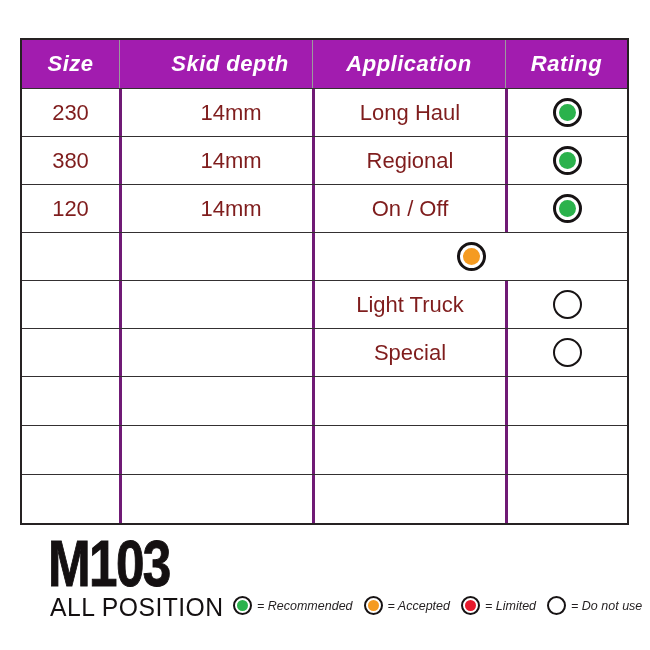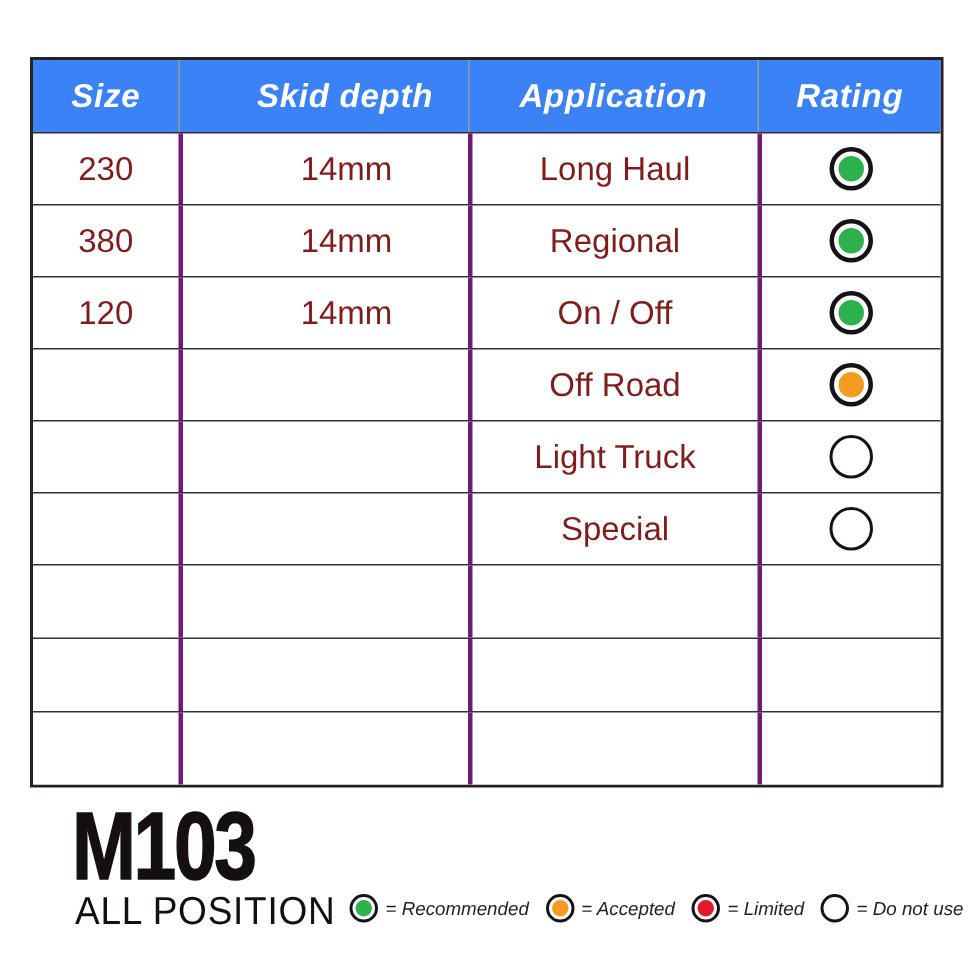--- a/index.html
+++ b/index.html
@@ -6,21 +6,21 @@
   .stage{
     position:relative;width:650px;height:650px;background:#ffffff;overflow:hidden;
     font-family:"Liberation Sans", sans-serif;
   }
 
   
   .spec-table{
     position:absolute;left:20px;top:38px;width:609px;
     border:2px solid #262223;box-sizing:border-box;background:#ffffff;
   }
-  .hrow{display:flex;height:48px;background:#3b82f6;}
+  .hrow{display:flex;height:48px;background:#a21caf;}
   .hcell{
     display:flex;align-items:center;justify-content:center;box-sizing:border-box;
     color:#ffffff;font-weight:bold;font-style:italic;font-size:22px;letter-spacing:0.5px;
   }
   .row{display:flex;height:48px;border-top:1px solid #343031;box-sizing:border-box;background:#ffffff;}
   .row.tall{height:49px;}
   .cell{
     display:flex;align-items:center;justify-content:center;box-sizing:border-box;
     color:#7f1d1d;font-size:22px;
   }
@@ -106,21 +106,20 @@
           <div class="cell c3">On / Off</div>
           <div class="cell c4">
             <span class="ring">
               <span class="fill" style="background: rgb(43, 178, 76);"></span>
             </span>
           </div>
         </div>
         <div class="row">
           <div class="cell c1"></div>
           <div class="cell c2"></div>
-          <div class="cell c3">Off Road</div>
           <div class="cell c4">
             <span class="ring">
               <span class="fill" style="background: rgb(245, 155, 33);"></span>
             </span>
           </div>
         </div>
         <div class="row">
           <div class="cell c1"></div>
           <div class="cell c2"></div>
           <div class="cell c3">Light Truck</div>

